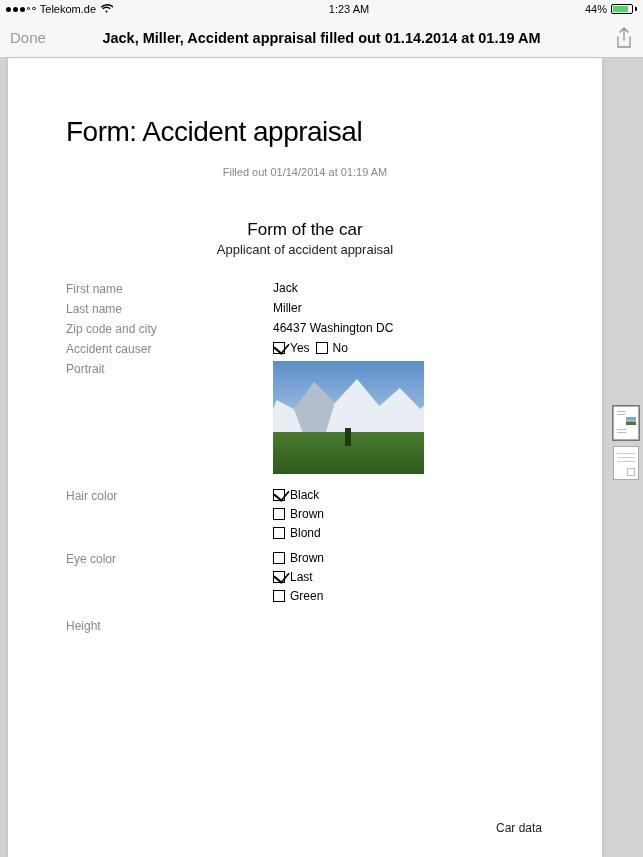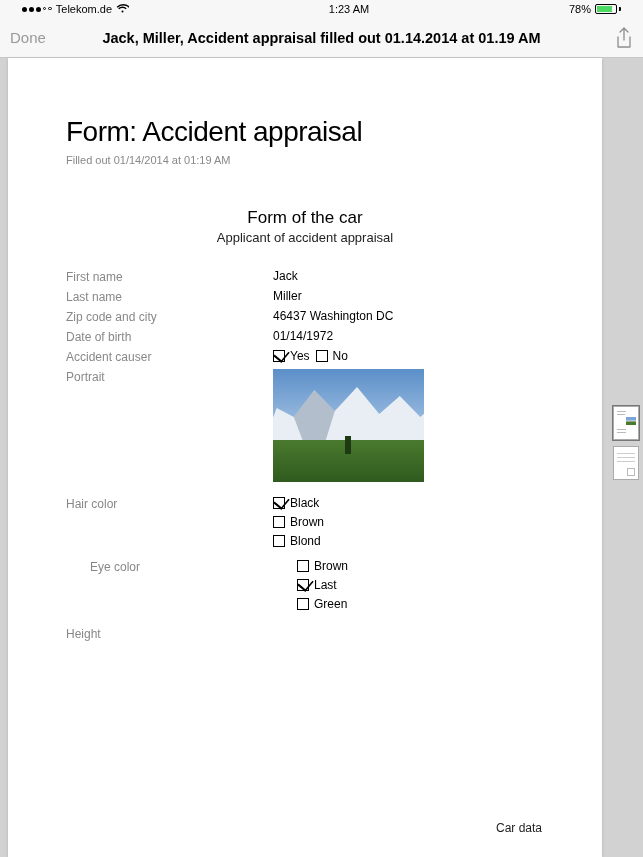--- a/index.html
+++ b/index.html
@@ -1,17 +1,17 @@
 <!DOCTYPE html>
 <html><head>
 <meta charset="utf-8">
 <style>
   * { box-sizing: border-box; margin: 0; padding: 0; }
   html, body { width: 643px; height: 857px; overflow: hidden; font-family: "Helvetica Neue", Helvetica, Arial, sans-serif; background: #ccc; }
-  .status-bar { height: 18px; background: #f7f7f7; display: flex; align-items: center; justify-content: space-between; padding: 0 22px; font-size: 11px; color: #000; }
+  .status-bar { height: 18px; background: #f7f7f7; display: flex; align-items: center; justify-content: space-between; padding: 0 6px; font-size: 11px; color: #000; }
   .status-left, .status-right { display: flex; align-items: center; gap: 4px; }
   .status-center { font-weight: 500; }
   .dots { display: flex; gap: 2px; }
   .dot { width: 5px; height: 5px; border-radius: 50%; background: #000; }
   .dot.hollow { background: transparent; border: 0.8px solid #000; width: 3.4px; height: 3.4px; }
   .battery { display: flex; align-items: center; gap: 2px; }
   .battery-body { width: 22px; height: 10px; border: 1px solid #000; border-radius: 2px; position: relative; }
   .battery-fill { position: absolute; left: 1px; top: 1px; bottom: 1px; width: 75%; background: #4cd964; }
   .battery-tip { width: 2px; height: 4px; background: #000; border-radius: 0 1px 1px 0; }
 
@@ -23,21 +23,21 @@
 
   .workspace { position: absolute; top: 58px; left: 0; right: 0; bottom: 0; background: #d2d2d2; }
   .page { position: absolute; top: 0; left: 8px; width: 594px; height: 799px; background: #ffffff; box-shadow: 0 1px 3px rgba(0,0,0,0.15); padding: 58px 58px 30px 58px; }
   .thumbs { position: absolute; right: 4px; top: 348px; width: 26px; }
   .thumb { width: 26px; height: 34px; background: #fff; margin-bottom: 6px; border: 0.5px solid #aaa; position: relative; overflow: hidden; }
   .thumb.active { outline: 1.5px solid #777; }
   .thumb-line { position: absolute; left: 3px; right: 12px; height: 1px; background: #bbb; }
   .thumb-img { position: absolute; right: 2px; top: 10px; width: 10px; height: 8px; }
 
   .form-title { font-size: 28px; font-weight: 500; color: #000; letter-spacing: -0.5px; }
-  .form-sub { font-size: 11px; color: #888; margin-top: 6px; }
+  .form-sub { font-size: 11px; color: #888; margin-top: 18px; text-align: center; }
   .section-head { text-align: center; margin-top: 42px; }
   .section-title { font-size: 17px; font-weight: 500; }
   .section-sub { font-size: 13px; color: #222; margin-top: 2px; }
 
   .fields { margin-top: 24px; }
   .row { display: flex; align-items: flex-start; margin-bottom: 5px; font-size: 12px; }
   .label { width: 207px; color: #888; padding-top: 1px; }
   .value { color: #000; }
   .checks { display: flex; gap: 6px; }
   .check { display: flex; align-items: center; gap: 5px; }
@@ -70,21 +70,21 @@
     </div>
     <span>Telekom.de</span>
     <span>
       <svg width="13" height="10" viewBox="0 0 13 10">
           <path d="M6.5 9.5a1 1 0 100-2 1 1 0 000 2zm-3.2-3.2a4.5 4.5 0 016.4 0l1-1a6 6 0 00-8.5 0l1 1zM.7 3.7l1 1a8 8 0 0111.2 0l1-1a9.4 9.4 0 00-13.3 0z" fill="#000"></path>
         </svg>
     </span>
   </div>
   <div class="status-center">1:23 AM</div>
   <div class="status-right">
-    <span>78%</span>
+    <span>44%</span>
     <div class="battery">
       <div class="battery-body">
           <div class="battery-fill"></div>
         </div>
       <div class="battery-tip"></div>
     </div>
   </div>
 </div>
 
 <div class="nav-bar">
@@ -114,24 +114,20 @@
         </div>
       <div class="row">
           <div class="label">Last name</div>
           <div class="value">Miller</div>
         </div>
       <div class="row">
           <div class="label">Zip code and city</div>
           <div class="value">46437 Washington DC</div>
         </div>
       <div class="row">
-          <div class="label">Date of birth</div>
-          <div class="value">01/14/1972</div>
-        </div>
-      <div class="row">
         <div class="label">Accident causer</div>
         <div class="checks">
           <div class="check">
               <div class="cbox checked"></div>
               <span>Yes</span>
             </div>
           <div class="check">
               <div class="cbox"></div>
               <span>No</span>
             </div>
@@ -157,21 +153,21 @@
           <div class="check">
               <div class="cbox"></div>
               <span>Brown</span>
             </div>
           <div class="check">
               <div class="cbox"></div>
               <span>Blond</span>
             </div>
         </div>
       </div>
-      <div class="row" style="margin-top:6px;margin-left:24px;">
+      <div class="row" style="margin-top:6px;">
         <div class="label">Eye color</div>
         <div class="stack">
           <div class="check">
               <div class="cbox"></div>
               <span>Brown</span>
             </div>
           <div class="check">
               <div class="cbox checked"></div>
               <span>Last</span>
             </div>

